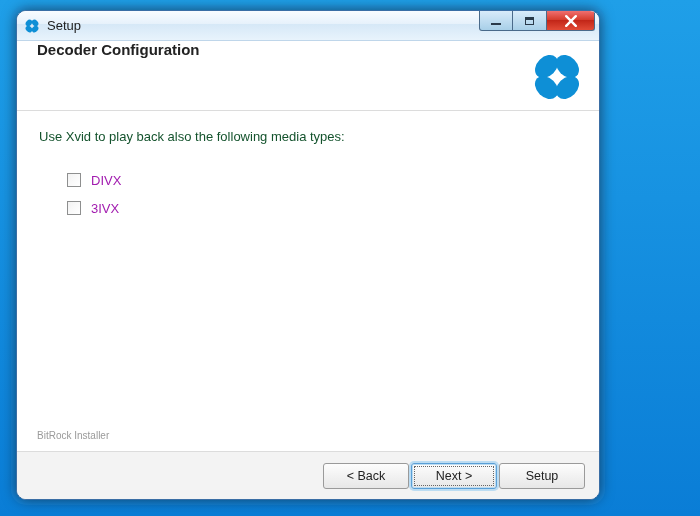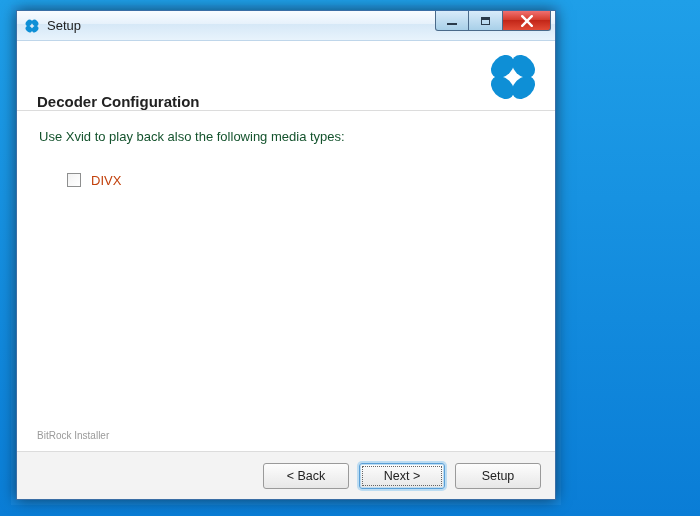--- a/index.html
+++ b/index.html
@@ -12,26 +12,26 @@
       width: 700px;
       height: 516px;
       overflow: hidden;
       background: linear-gradient(180deg, #1f9fe8 0%, #0a7dd6 100%);
       position: relative;
     }
     .dialog {
       position: absolute;
       left: 16px;
       top: 10px;
-      width: 540px;
+      width: 584px;
       height: 490px;
       background: #ffffff;
       border: 1px solid #3a6ea5;
       box-shadow: 0 0 14px rgba(0,0,0,0.55), 0 0 0 5px rgba(40,150,230,0.35);
-      border-radius: 0;
+      border-radius: 10px;
       overflow: hidden;
       display: flex;
       flex-direction: column;
     }
     
     .titlebar {
       height: 30px;
       background: linear-gradient(180deg, #f9fcff 0%, #e6f1fb 45%, #d6e8f7 46%, #e8f3fc 100%);
       border-bottom: 1px solid #bfd6ea;
       display: flex;
@@ -79,21 +79,21 @@
       color: #fff;
     }
     .win-btn .glyph-min { width: 10px; height: 2px; background: #2a3a4a; margin-top: 6px; }
     .win-btn .glyph-max { width: 9px; height: 8px; border: 1.5px solid #2a3a4a; border-top-width: 3px; }
     .win-btn .glyph-close-svg { width: 12px; height: 12px; }
 
     
     .header-area {
       height: 70px;
       display: flex;
-      align-items: flex-end;
+      align-items: flex-start;
       padding: 0 20px;
       border-bottom: 1px solid #dcdcdc;
       position: relative;
       background: #ffffff;
     }
     .page-title {
       font-size: 15px;
       font-weight: 600;
       color: #222;
     }
@@ -127,40 +127,40 @@
     .chkbox {
       width: 14px;
       height: 14px;
       border: 1px solid #8e8f8f;
       background: linear-gradient(135deg, #f2f2f2, #ffffff);
       margin-right: 10px;
       display: inline-block;
     }
     .chk-label {
       font-size: 13px;
-      color: #c2410c;
+      color: #a21caf;
     }
 
     .branding {
       position: absolute;
       left: 20px;
       bottom: 10px;
       font-size: 10px;
       color: #9a9a9a;
     }
 
     
     .footer {
       height: 48px;
       border-top: 1px solid #dcdcdc;
       display: flex;
       align-items: center;
       justify-content: flex-end;
       padding: 0 14px;
-      gap: 10px;
+      gap: 2px;
       background: #f3f3f3;
     }
     .btn {
       min-width: 86px;
       height: 26px;
       font-size: 12.5px;
       color: #222;
       background: linear-gradient(180deg, #fdfdfd, #e7e7e7);
       border: 1px solid #9a9a9a;
       border-radius: 3px;
@@ -223,20 +223,24 @@
     </span>
   </div>
 
   <div class="content">
     <div class="instruction">Use Xvid to play back also the following media types:</div>
     <div class="options">
       <label class="chk-row">
         <span class="chkbox"></span>
         <span class="chk-label">DIVX</span>
       </label>
+      <label class="chk-row">
+        <span class="chkbox"></span>
+        <span class="chk-label">3IVX</span>
+      </label>
     </div>
     <div class="branding">BitRock Installer</div>
   </div>
 
   <div class="footer">
     <button class="btn">&lt; Back</button>
     <button class="btn default">Next &gt;</button>
     <button class="btn">Setup</button>
   </div>
 </div>

